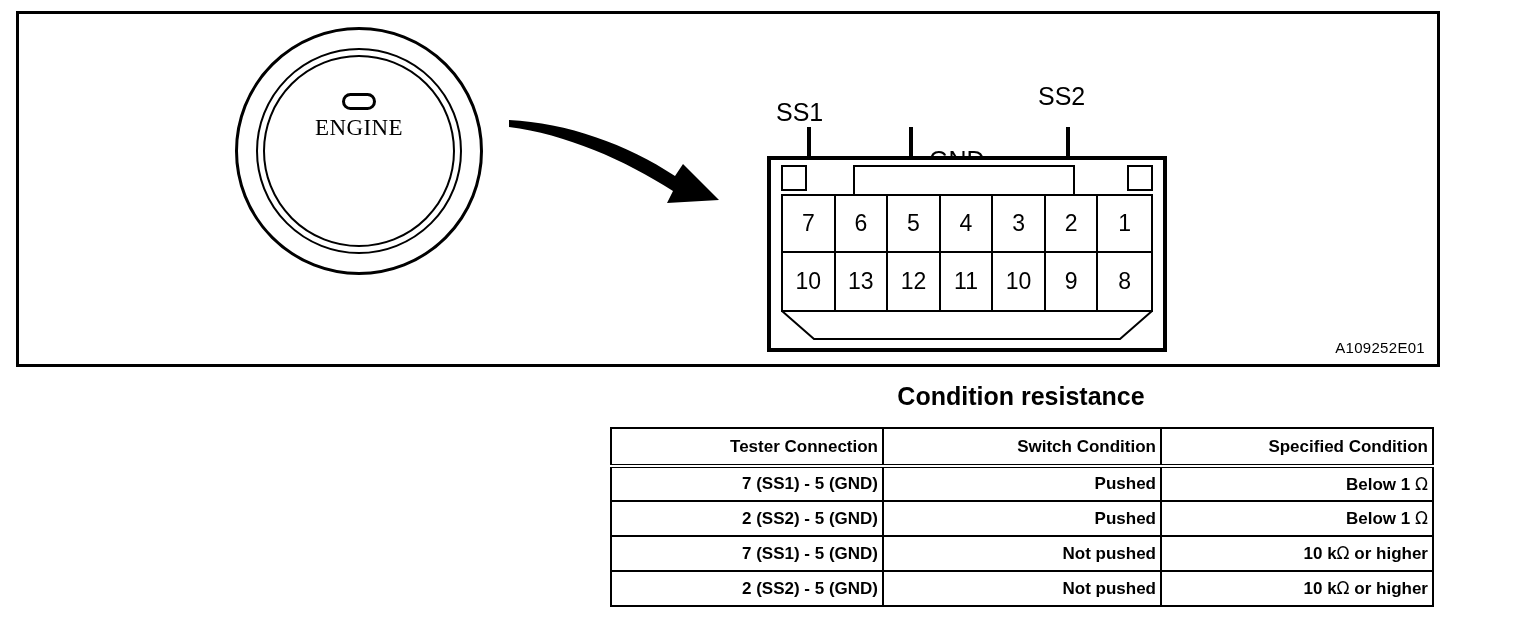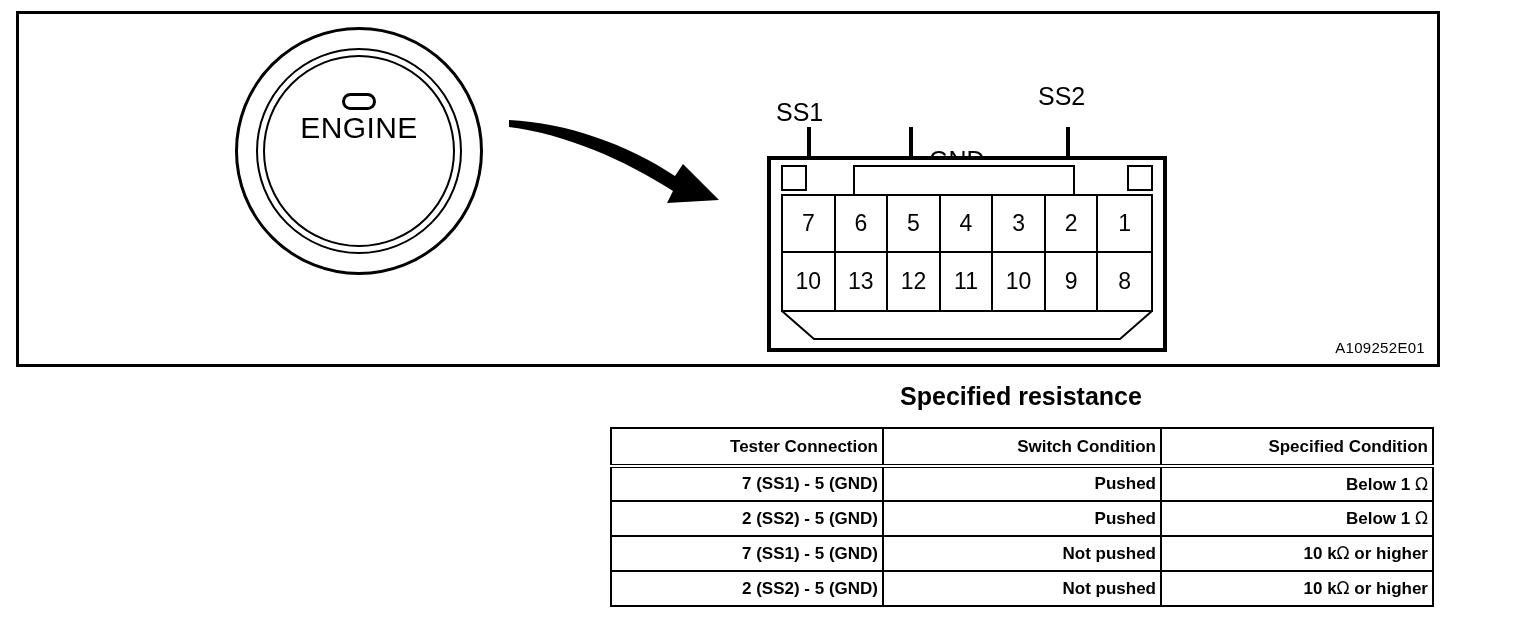--- a/index.html
+++ b/index.html
@@ -56,25 +56,25 @@
     border-radius: 9px;
     box-sizing: border-box;
     background: #fff;
   }
   #button-label {
     position: absolute;
     left: 0;
     top: 88px;
     width: 248px;
     text-align: center;
-    font-size: 30px;
+    font-size: 23px;
     line-height: 25px;
     font-weight: 400;
     letter-spacing: 0.4px;
-    font-family: Liberation Sans, sans-serif;
+    font-family: Liberation Serif, serif;
   }
   #button-label span { display: block; }
 
   
   #callout-arrow {
     position: absolute;
     left: 488px;
     top: 88px;
     width: 230px;
     height: 125px;
@@ -304,21 +304,21 @@
           <path d="M1,1 L33,29 L339,29 L371,1" fill="none" stroke="#000" stroke-width="2"></path>
         </svg>
       </div>
 
     </div>
   </div>
 
   <div id="figure-ref">A109252E01</div>
 </div>
 
-<div id="resistance-title">Specified resistance</div>
+<div id="resistance-title">Condition resistance</div>
 
 <table id="resistance-table">
   <colgroup>
     <col class="c1">
       <col class="c2">
       <col class="c3">
   </colgroup>
   <thead>
     <tr>
       <th>Tester Connection</th>

